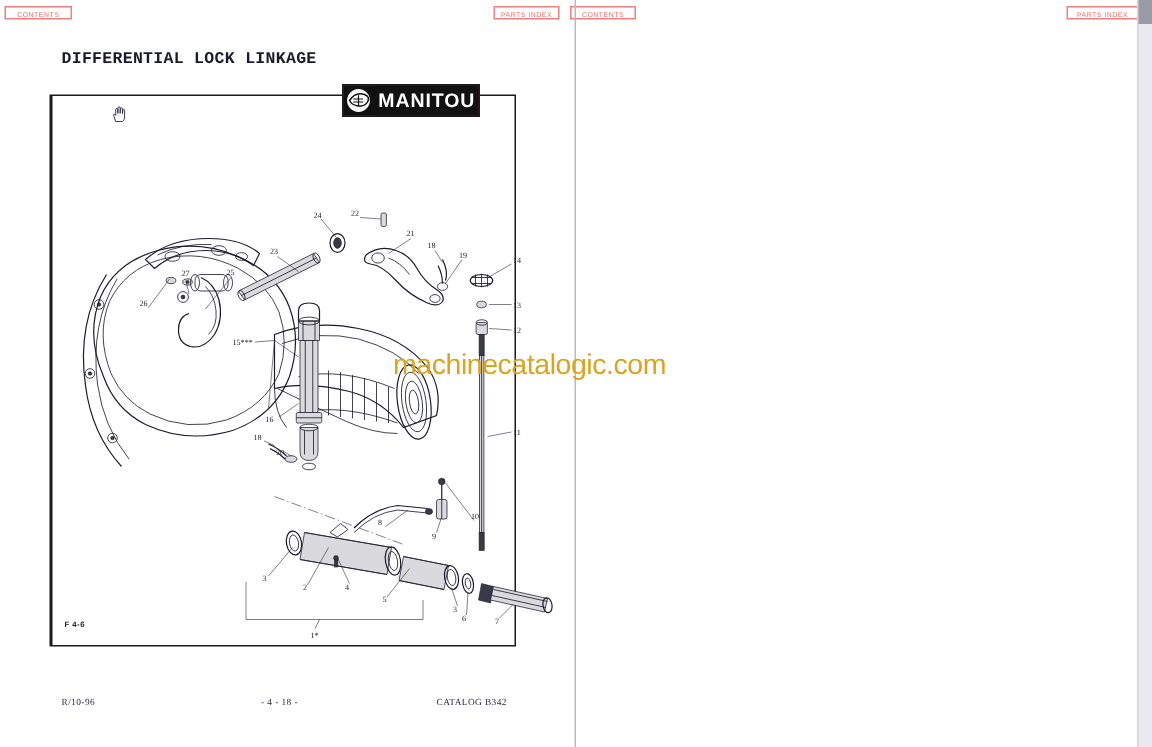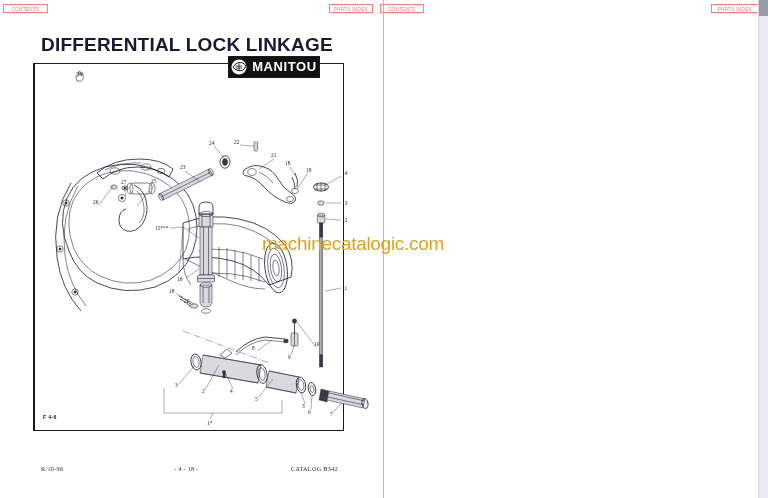--- a/index.html
+++ b/index.html
@@ -66,23 +66,23 @@
     width: 9px;
     height: 16px;
     background: #9a9aa6;
   }
 
   
   #page-title {
     position: absolute;
     left: 41px;
     top: 34px;
-    font-family: Liberation Sans, sans-serif;
+    font-family: Liberation Mono, monospace;
     font-weight: bold;
-    font-size: 19px;
+    font-size: 11px;
     letter-spacing: 0.2px;
     white-space: nowrap;
   }
 
   
   #logo {
     position: absolute;
     left: 228px;
     top: 56px;
     width: 92px;

